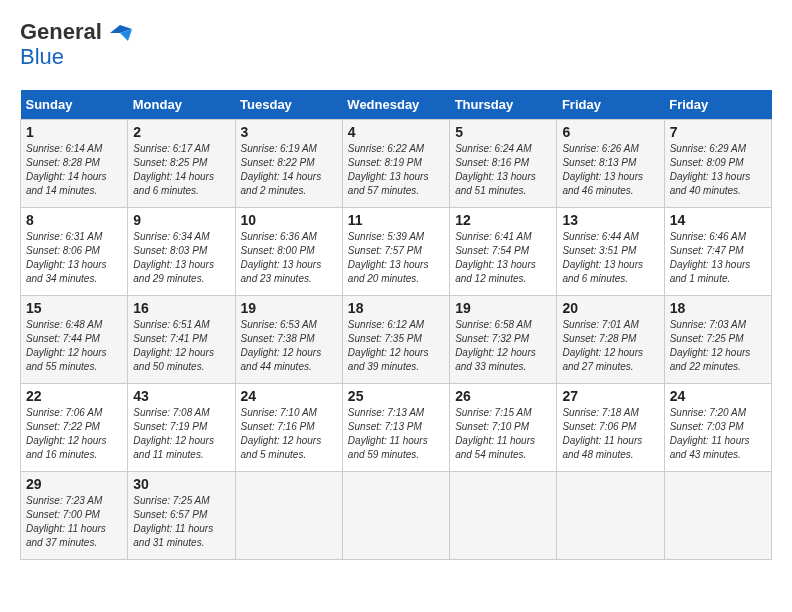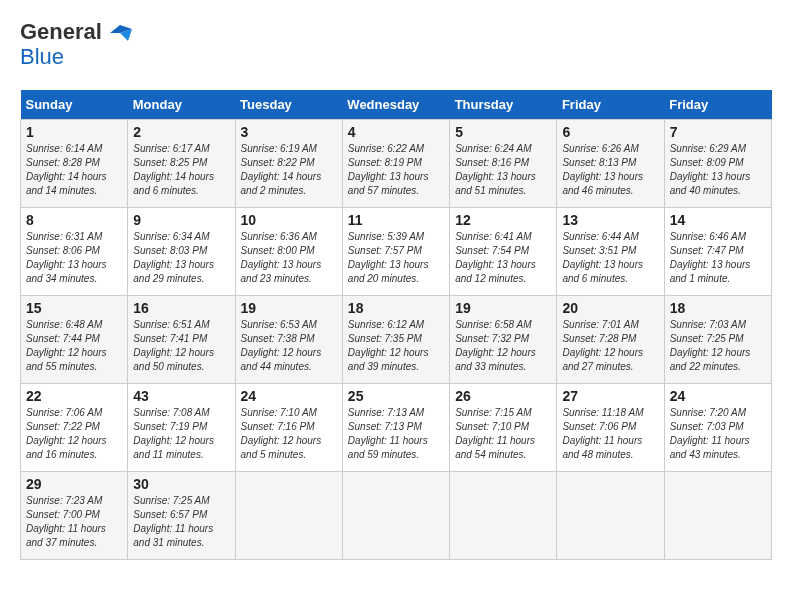--- a/index.html
+++ b/index.html
@@ -320,21 +320,21 @@
         <span class="day-number">26</span>
         <div class="day-info">
           <span>Sunrise: 7:15 AM</span><br>
           <span>Sunset: 7:10 PM</span><br>
           <span>Daylight: 11 hours and 54 minutes.</span>
         </div>
       </td>
         <td>
         <span class="day-number">27</span>
         <div class="day-info">
-          <span>Sunrise: 11:18 AM</span><br>
+          <span>Sunrise: 7:18 AM</span><br>
           <span>Sunset: 7:06 PM</span><br>
           <span>Daylight: 11 hours and 48 minutes.</span>
         </div>
       </td>
         <td>
         <span class="day-number">24</span>
         <div class="day-info">
           <span>Sunrise: 7:20 AM</span><br>
           <span>Sunset: 7:03 PM</span><br>
           <span>Daylight: 11 hours and 43 minutes.</span>

